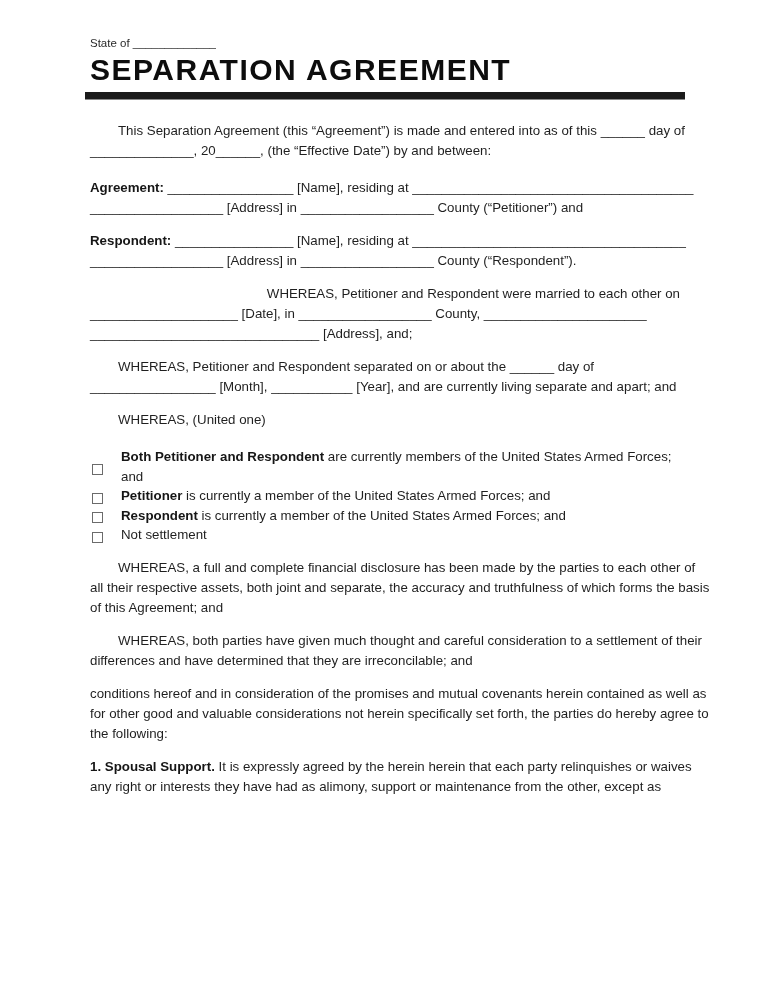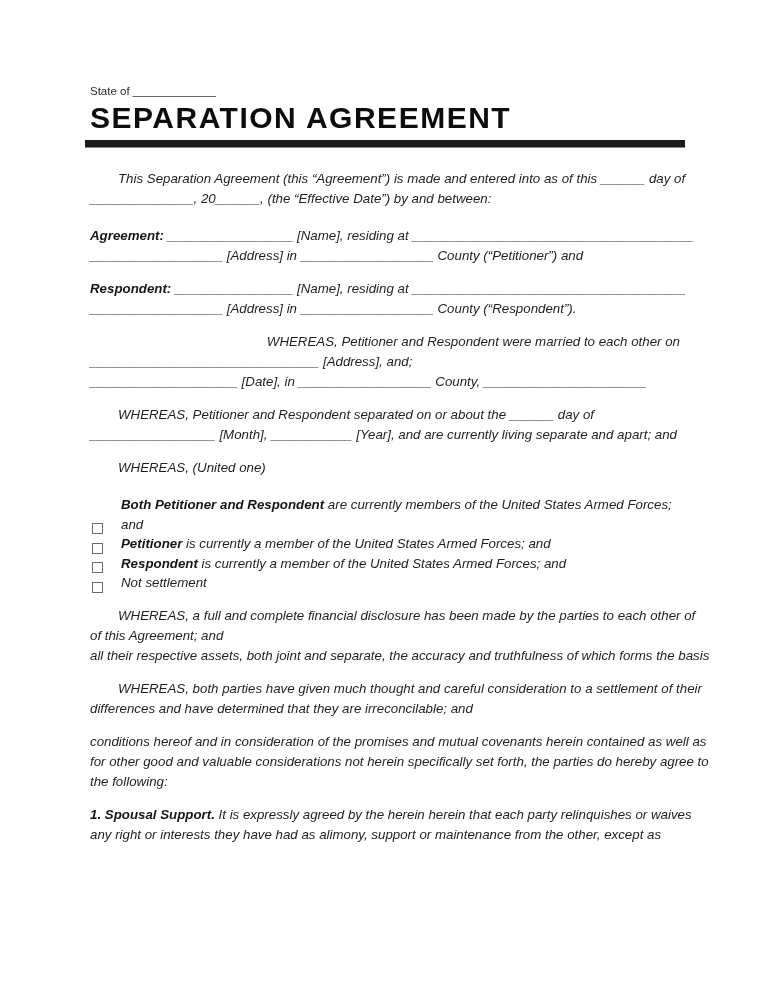--- a/index.html
+++ b/index.html
@@ -2,21 +2,21 @@
 <html><head>
 <meta charset="utf-8">
 <style>
   html, body { margin: 0; padding: 0; background: #ffffff; }
   .page {
     position: relative;
     width: 768px;
     height: 994px;
     box-sizing: border-box;
     background: #ffffff;
-    padding: 84px 88px 0 90px;
+    padding: 36px 88px 0 90px;
     font-family: "Liberation Sans", sans-serif;
     font-size: 13.3px;
     line-height: 20px;
     color: #1f1f1f;
     overflow: hidden;
   }
   .state-line {
     font-size: 11.5px;
     line-height: 14px;
     margin-bottom: 2px;
@@ -30,30 +30,30 @@
     letter-spacing: 1.5px;
     margin: 3px 0 5px 0;
     color: #0d0d0d;
   }
   .title-rule {
     height: 7px;
     background: #1b1b1b;
     border-bottom: 1px solid #8a8a8a;
     margin: 0 -5px 21px -5px;
   }
-  .block { margin-bottom: 13px; font-style: italic; }
+  .block { margin-bottom: 13px; }
   .block[data-name="intro-paragraph"],
   .block[data-name="check-one-whereas"] { margin-bottom: 17px; }
   .line { white-space: nowrap; }
   .line.indent { text-indent: 28px; }
   .line.center { text-align: right; }
   b { font-weight: bold; color: #161616; }
   .checklist .checkrow {
     display: flex;
-    align-items: flex-end;
+    align-items: center;
     line-height: 19.5px;
   }
   .checkbox {
     flex: none;
     width: 9px;
     height: 9px;
     border: 1px solid #6b6b6b;
     display: inline-block;
     margin: 5px 18px 0 2px;
     background: #ffffff;
@@ -76,22 +76,22 @@
       <div class="block" data-name="petitioner-clause">
         <div class="line" data-name="text-line"><b>Agreement:</b><span> _________________ [Name], residing at ______________________________________</span></div>
         <div class="line" data-name="text-line">__________________ [Address] in __________________ County (“Petitioner”) and</div>
       </div>
       <div class="block" data-name="respondent-clause">
         <div class="line" data-name="text-line"><b>Respondent:</b><span> ________________ [Name], residing at _____________________________________</span></div>
         <div class="line" data-name="text-line">__________________ [Address] in __________________ County (“Respondent”).</div>
       </div>
       <div class="block" data-name="marriage-whereas">
         <div class="line center" data-name="text-line">WHEREAS, Petitioner and Respondent were married to each other on</div>
+        <div class="line" data-name="text-line">____________________ [Date], in __________________ County, ______________________</div>
         <div class="line" data-name="text-line">_______________________________ [Address], and;</div>
-        <div class="line" data-name="text-line">____________________ [Date], in __________________ County, ______________________</div>
       </div>
       <div class="block" data-name="separation-whereas">
         <div class="line indent" data-name="text-line">WHEREAS, Petitioner and Respondent separated on or about the ______ day of</div>
         <div class="line" data-name="text-line">_________________ [Month], ___________ [Year], and are currently living separate and apart; and</div>
       </div>
       <div class="block" data-name="check-one-whereas">
         <div class="line indent" data-name="text-line">WHEREAS, (United one)</div>
       </div>
       <div class="block checklist" data-name="armed-forces-checklist">
         <div class="checkrow" data-name="checklist-item">
@@ -106,22 +106,22 @@
           <span class="checkbox" data-name="checkbox-icon"></span>
           <span class="cblabel" data-name="checklist-item-label"><b>Respondent</b> is currently a member of the United States Armed Forces; and</span>
         </div>
         <div class="checkrow" data-name="checklist-item">
           <span class="checkbox" data-name="checkbox-icon"></span>
           <span class="cblabel" data-name="checklist-item-label">Not settlement</span>
         </div>
       </div>
       <div class="block" data-name="financial-disclosure-whereas">
         <div class="line indent" data-name="text-line">WHEREAS, a full and complete financial disclosure has been made by the parties to each other of</div>
+        <div class="line" data-name="text-line">all their respective assets, both joint and separate, the accuracy and truthfulness of which forms the basis</div>
         <div class="line" data-name="text-line">of this Agreement; and</div>
-        <div class="line" data-name="text-line">all their respective assets, both joint and separate, the accuracy and truthfulness of which forms the basis</div>
       </div>
       <div class="block" data-name="irreconcilable-whereas">
         <div class="line indent" data-name="text-line">WHEREAS, both parties have given much thought and careful consideration to a settlement of their</div>
         <div class="line" data-name="text-line">differences and have determined that they are irreconcilable; and</div>
       </div>
       <div class="block" data-name="now-therefore-clause">
         <div class="line" data-name="text-line">conditions hereof and in consideration of the promises and mutual covenants herein contained as well as</div>
         <div class="line" data-name="text-line">for other good and valuable considerations not herein specifically set forth, the parties do hereby agree to</div>
         <div class="line" data-name="text-line">the following:</div>
       </div>

